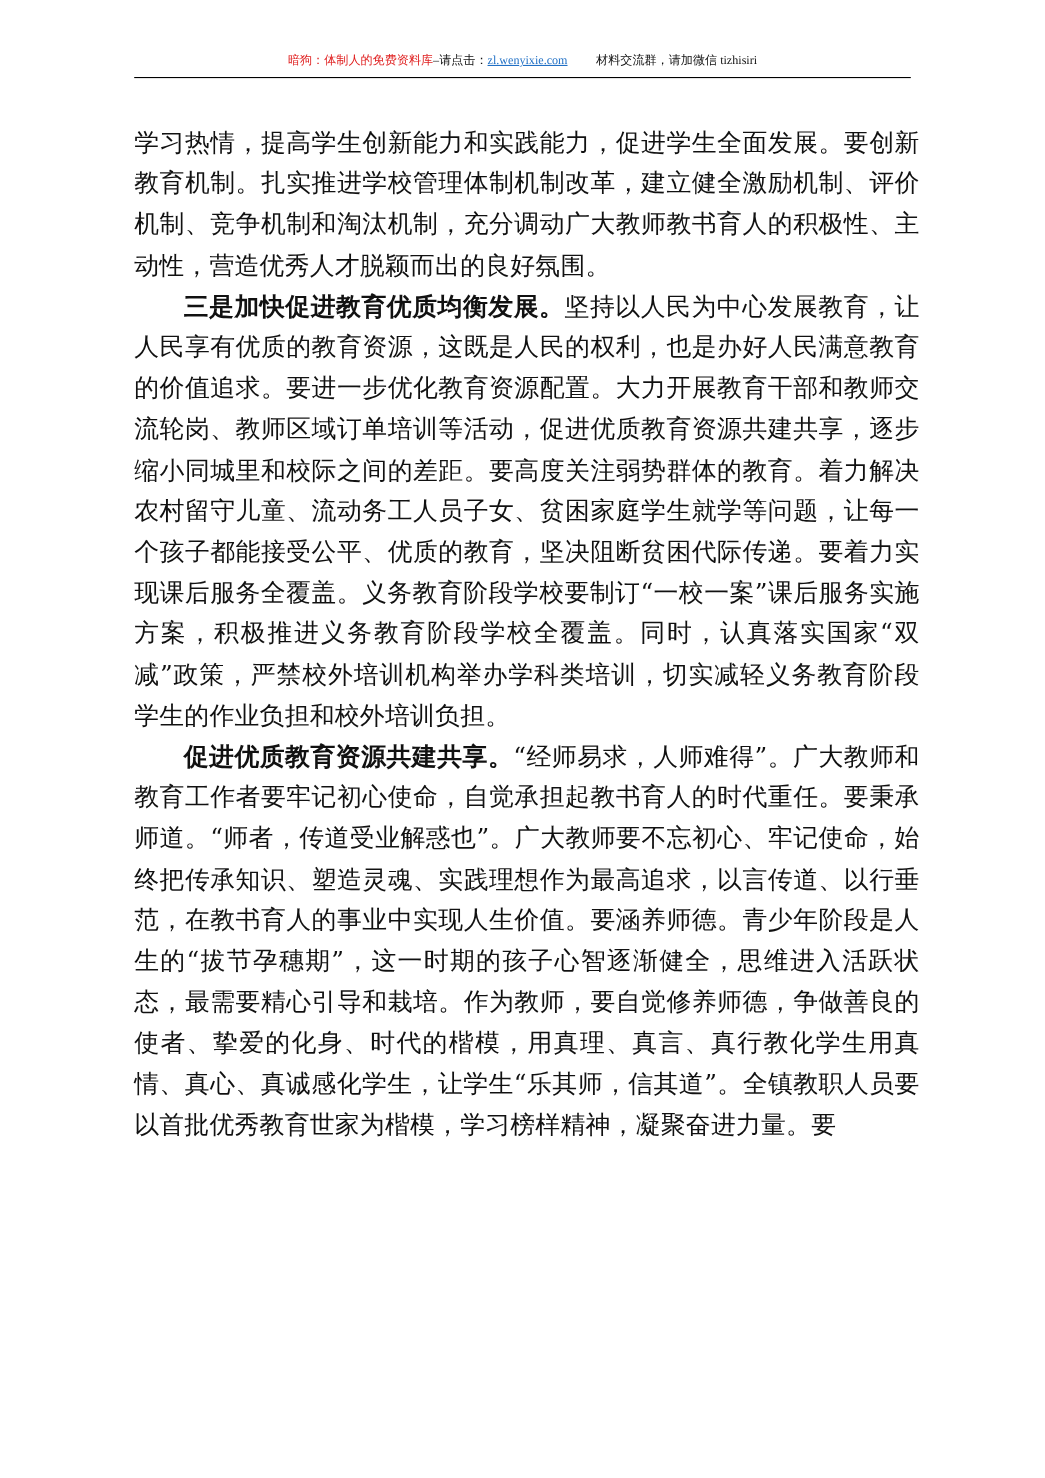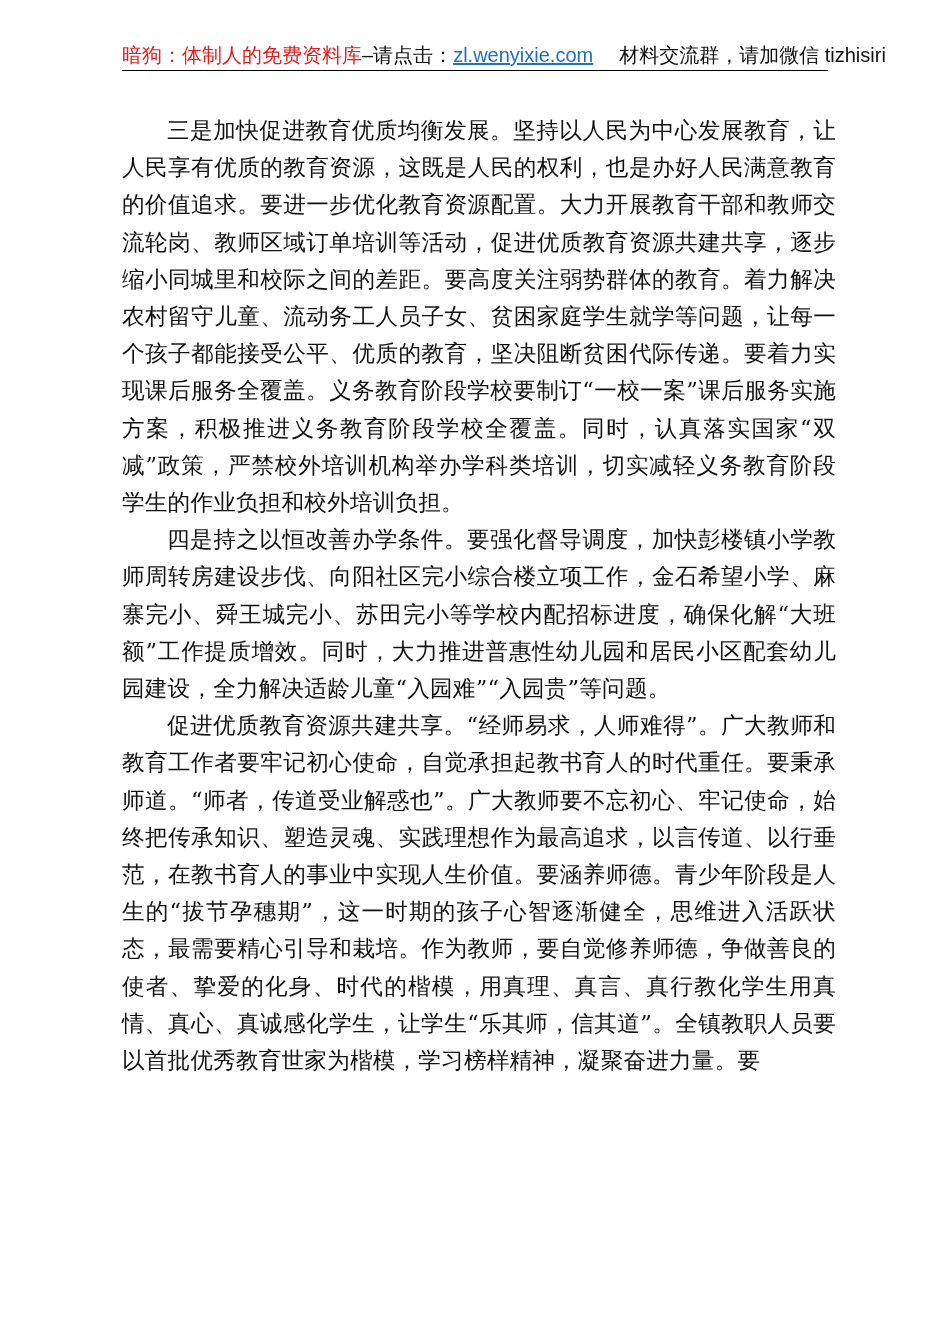--- a/index.html
+++ b/index.html
@@ -15,22 +15,22 @@
       font-family: "DejaVu Serif", "Liberation Serif", serif;
       color: #111111;
     }
     .page-header {
       position: absolute;
       left: 122px;
       top: 44px;
       width: 706px;
       height: 26px;
       border-bottom: 1.5px solid #000000;
-      font-family: Liberation Sans, sans-serif;
-      font-size: 20px;
+      font-family: Liberation Serif, serif;
+      font-size: 11px;
       line-height: 22px;
       white-space: nowrap;
       text-align: center;
     }
     .hdr-brand { color: #e02020; }
     .hdr-prompt { color: #111111; }
     .hdr-link { color: #1f6fc5; text-decoration: underline; }
     .hdr-gap { display: inline-block; width: 26px; }
     .hdr-group { color: #111111; }
 
@@ -44,34 +44,34 @@
       text-align: justify;
       text-justify: inter-character;
       letter-spacing: 0.2px;
     }
     .para {
       margin: 0;
       padding: 0;
     }
     .para.indent { text-indent: 45px; }
     .lead {
-      font-weight: normal;
+      font-weight: bold;
       font-family: "DejaVu Sans", "Liberation Sans", sans-serif;
     }
   </style>
 </head>
 <body>
 
 <div class="page-header">
   <span class="hdr-brand">暗狗：体制人的免费资料库</span><span class="hdr-prompt">–请点击：</span><span class="hdr-link">zl.wenyixie.com</span><span class="hdr-gap"></span><span class="hdr-group">材料交流群，请加微信 tizhisiri</span>
 </div>
 
 <div class="body-text">
+  <p class="para">
+    <span class="lead"></span><span>学习热情，提高学生创新能力和实践能力，促进学生全面发展。要创新教育机制。扎实推进学校管理体制机制改革，建立健全激励机制、评价机制、竞争机制和淘汰机制，充分调动广大教师教书育人的积极性、主动性，营造优秀人才脱颖而出的良好氛围。</span>
+  </p>
   <p class="para indent">
     <span class="lead">三是加快促进教育优质均衡发展。</span><span>坚持以人民为中心发展教育，让人民享有优质的教育资源，这既是人民的权利，也是办好人民满意教育的价值追求。要进一步优化教育资源配置。大力开展教育干部和教师交流轮岗、教师区域订单培训等活动，促进优质教育资源共建共享，逐步缩小同城里和校际之间的差距。要高度关注弱势群体的教育。着力解决农村留守儿童、流动务工人员子女、贫困家庭学生就学等问题，让每一个孩子都能接受公平、优质的教育，坚决阻断贫困代际传递。要着力实现课后服务全覆盖。义务教育阶段学校要制订“一校一案”课后服务实施方案，积极推进义务教育阶段学校全覆盖。同时，认真落实国家“双减”政策，严禁校外培训机构举办学科类培训，切实减轻义务教育阶段学生的作业负担和校外培训负担。</span>
-  </p>
-  <p class="para indent">
-    <span class="lead">四是持之以恒改善办学条件。</span><span>要强化督导调度，加快彭楼镇小学教师周转房建设步伐、向阳社区完小综合楼立项工作，金石希望小学、麻寨完小、舜王城完小、苏田完小等学校内配招标进度，确保化解“大班额”工作提质增效。同时，大力推进普惠性幼儿园和居民小区配套幼儿园建设，全力解决适龄儿童“入园难”“入园贵”等问题。</span>
   </p>
   <p class="para indent">
     <span class="lead">促进优质教育资源共建共享。</span><span>“经师易求，人师难得”。广大教师和教育工作者要牢记初心使命，自觉承担起教书育人的时代重任。要秉承师道。“师者，传道受业解惑也”。广大教师要不忘初心、牢记使命，始终把传承知识、塑造灵魂、实践理想作为最高追求，以言传道、以行垂范，在教书育人的事业中实现人生价值。要涵养师德。青少年阶段是人生的“拔节孕穗期”，这一时期的孩子心智逐渐健全，思维进入活跃状态，最需要精心引导和栽培。作为教师，要自觉修养师德，争做善良的使者、挚爱的化身、时代的楷模，用真理、真言、真行教化学生用真情、真心、真诚感化学生，让学生“乐其师，信其道”。全镇教职人员要以首批优秀教育世家为楷模，学习榜样精神，凝聚奋进力量。要</span>
   </p>
 </div>
 
 </body></html>

